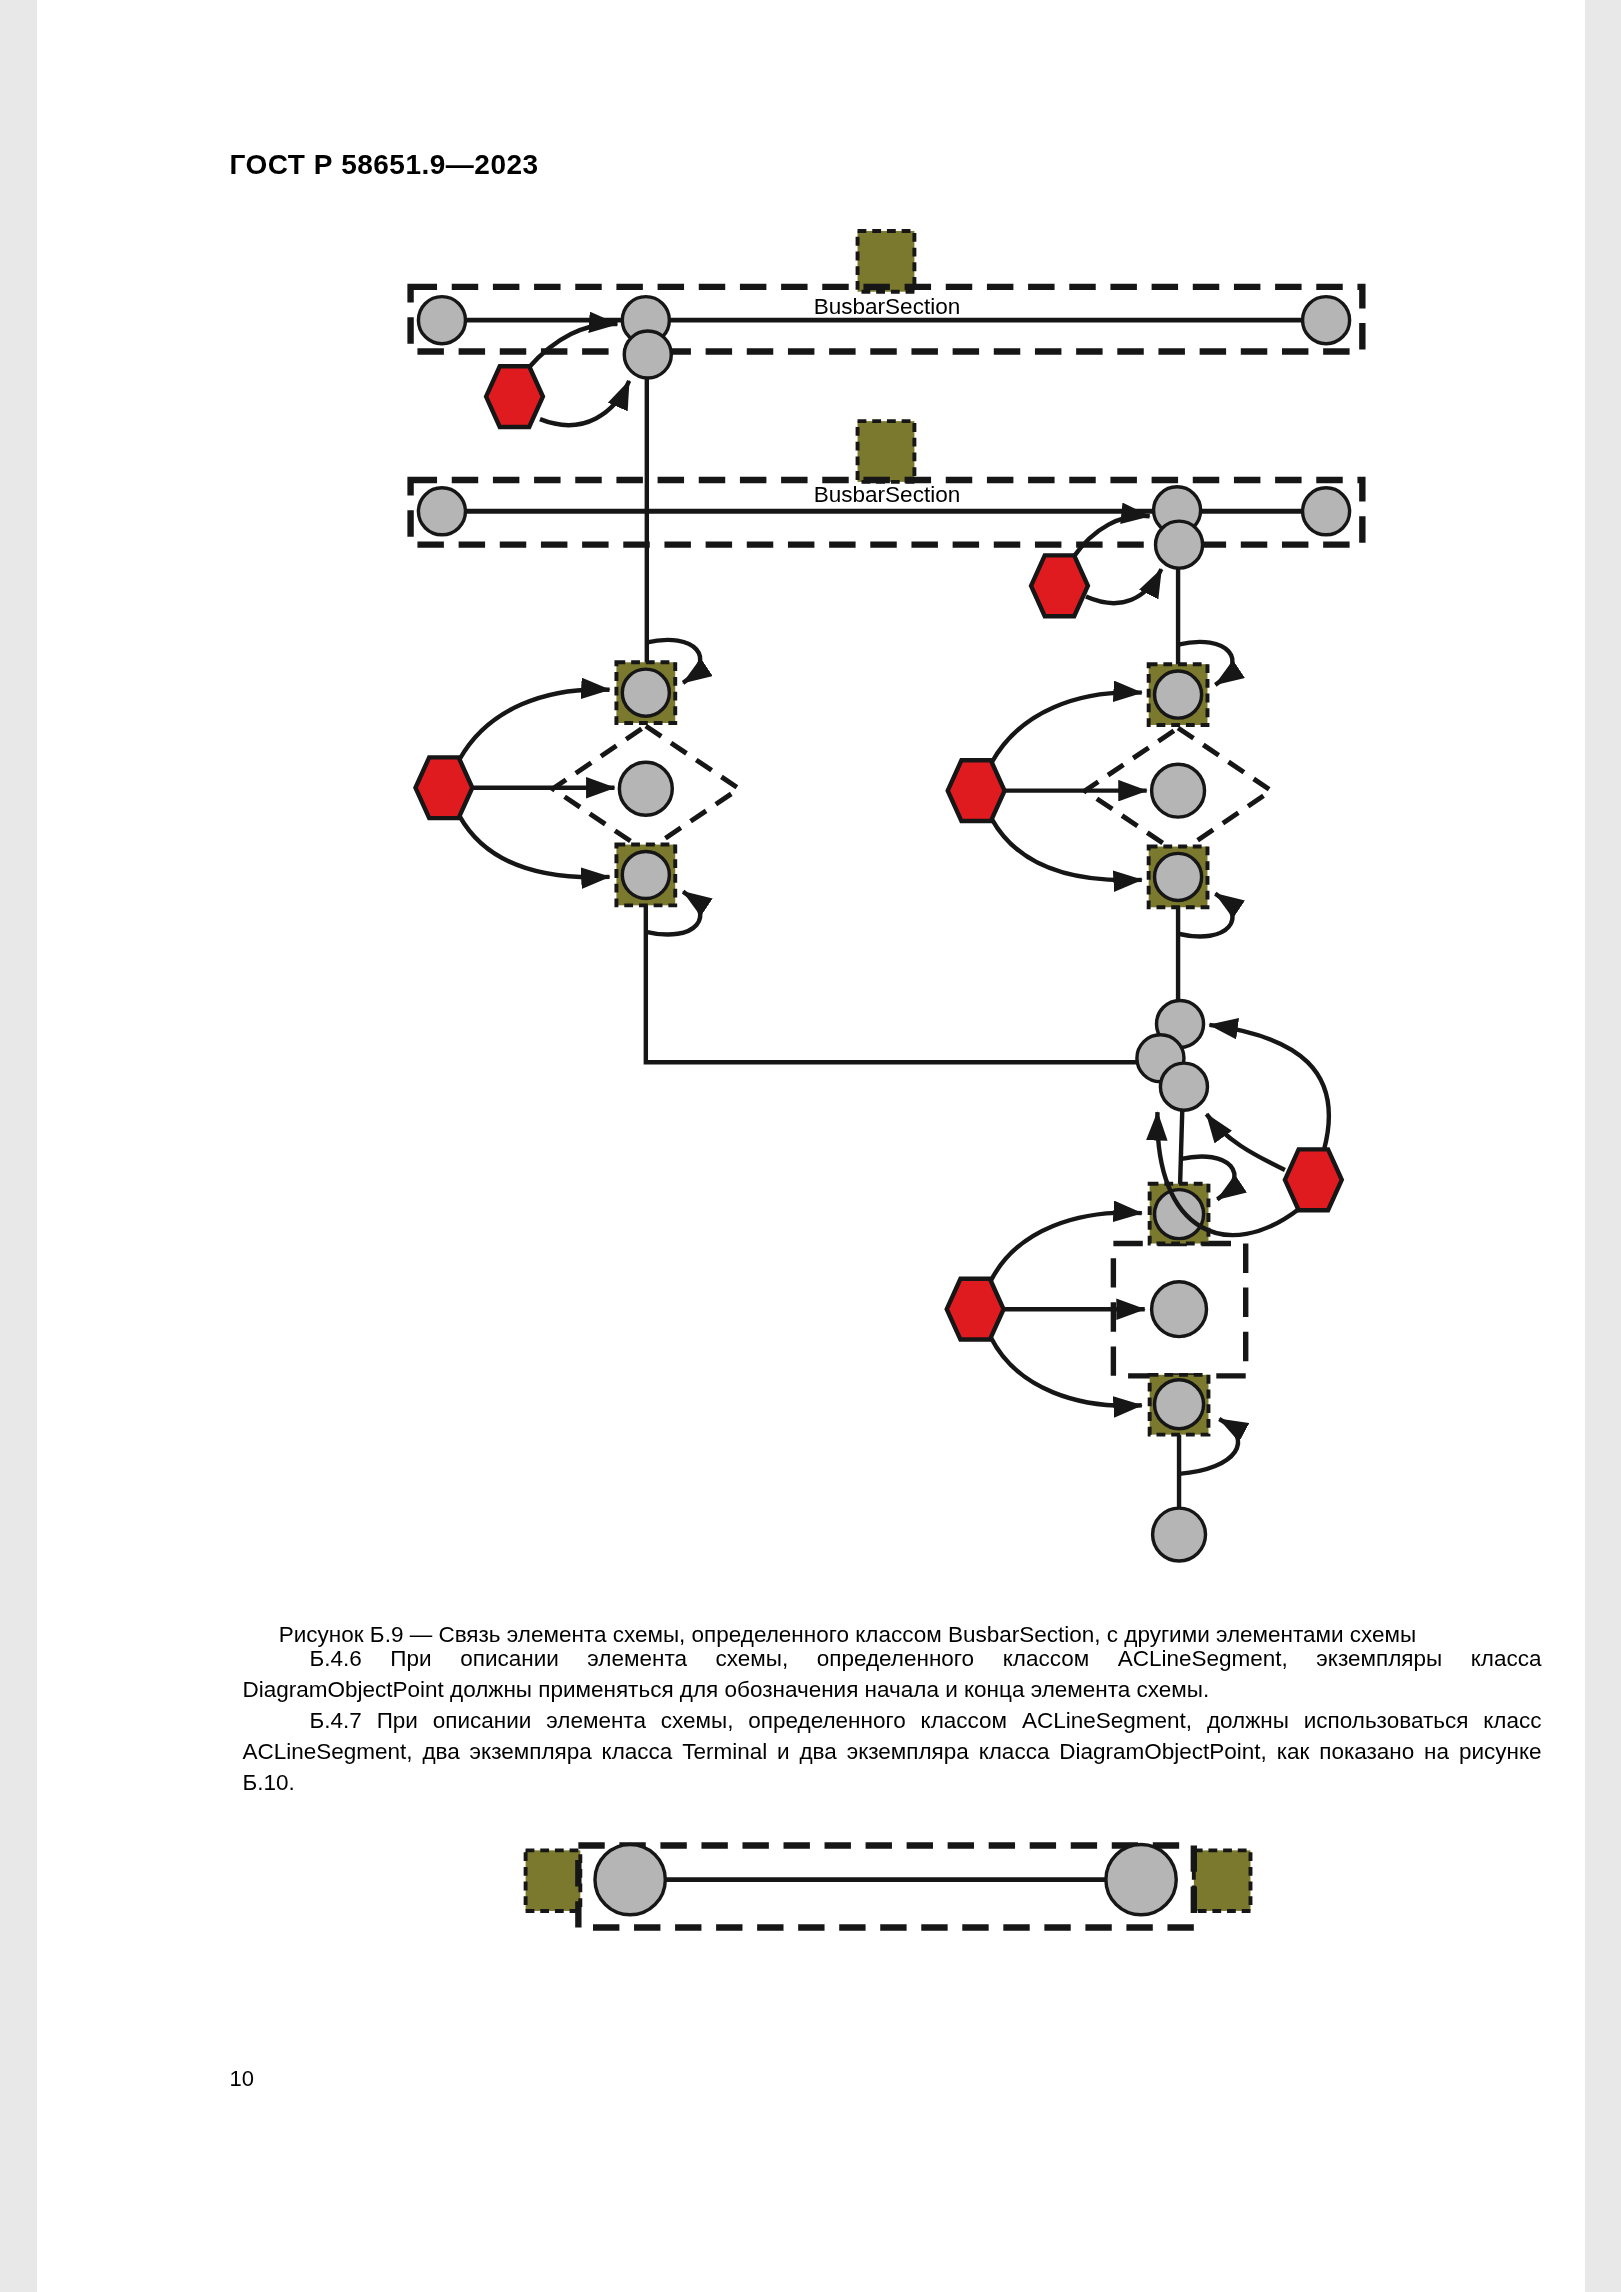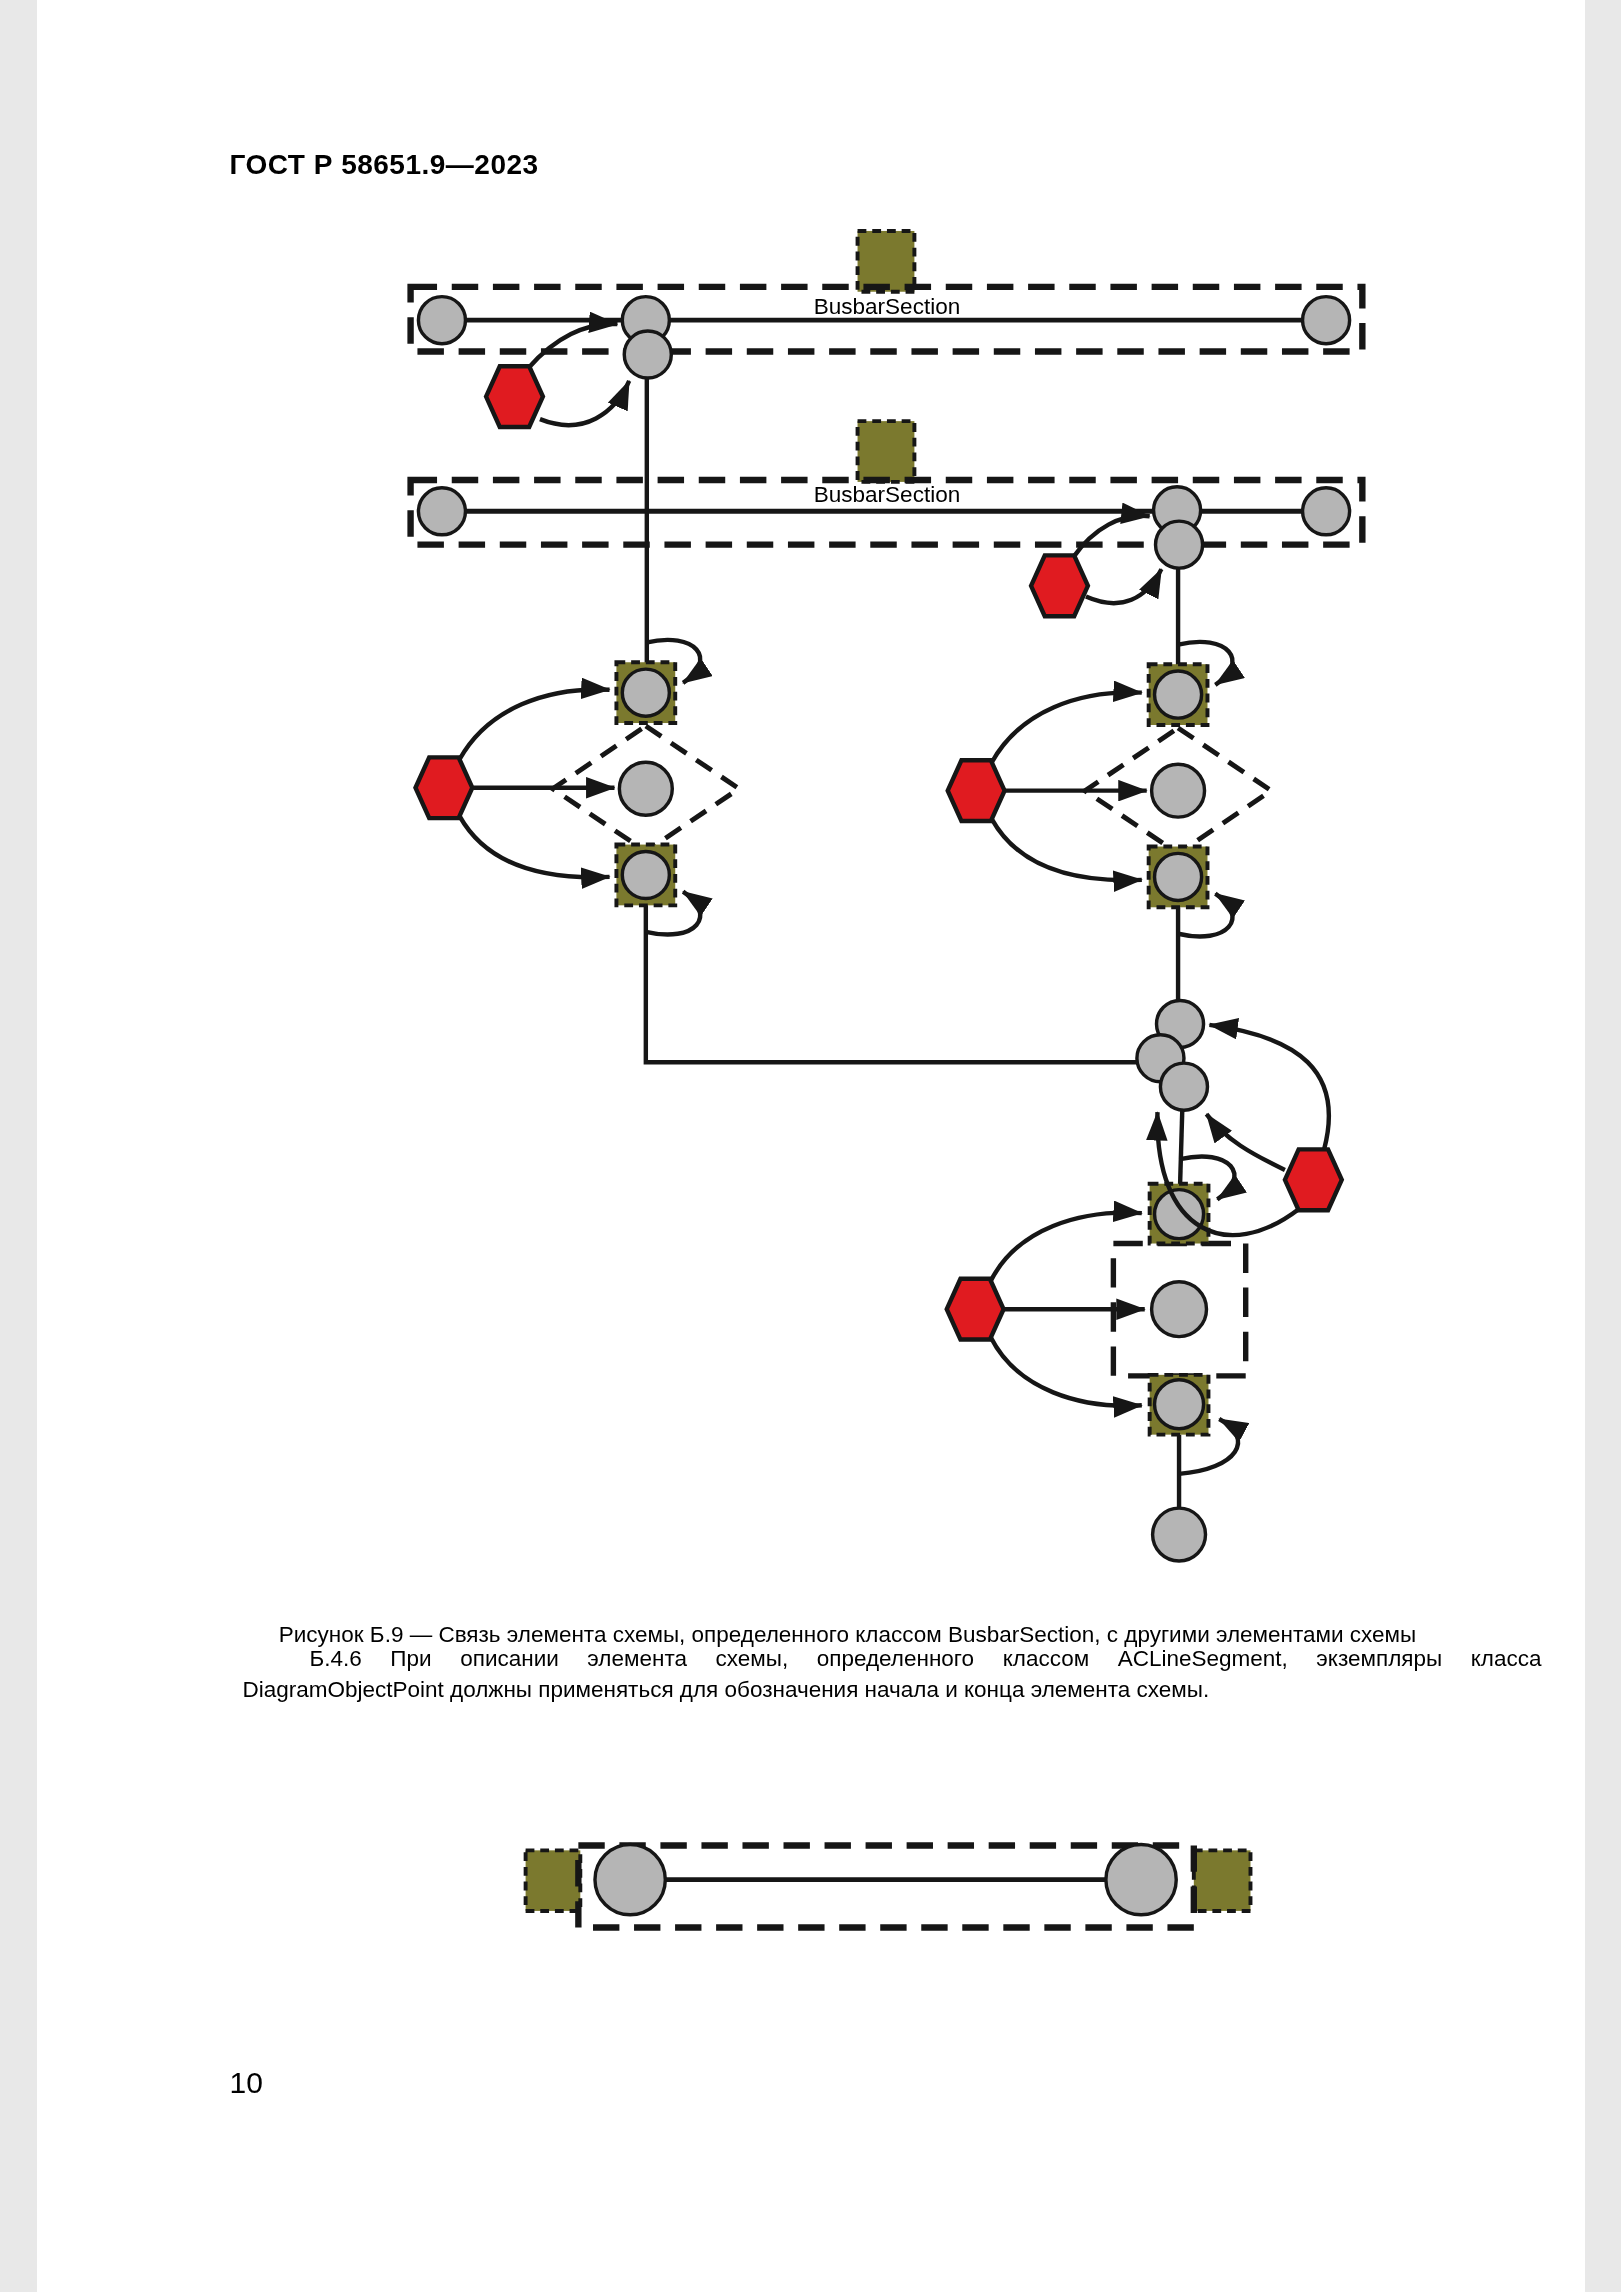--- a/index.html
+++ b/index.html
@@ -8,21 +8,21 @@
     margin:0 auto; overflow:hidden;
     font-family:"Liberation Sans","DejaVu Sans",sans-serif; color:#000;
   }
   .abs { position:absolute; }
   .doc-header { left:193px; top:149px; font-size:28px; font-weight:bold; letter-spacing:0.5px; }
   .fig-caption { font-size:22.5px; text-align:center; line-height:32px;margin-top:40px; }
   .cap-b9  { left:162px; top:1579px; width:1298px; }
   .cap-b10 { left:247px; top:2000px; width:1127px; line-height:34px; }
   .bodytext { left:195px; top:1643px; width:1299px;margin-left:11px; }
   .bodytext p { margin:0; font-size:22.5px; line-height:31px; text-align:justify; text-indent:67px; }
-  .page-number { left:193px; top:2066px; font-size:30px; }
+  .page-number { left:193px; top:2066px; font-size:22px; }
 
   svg { position:absolute; overflow:visible; }
   .wire    { fill:none; stroke:var(--ink); stroke-width:4.5; }
   .busline { fill:none; stroke:var(--ink); stroke-width:5; }
   .busrect { fill:none; stroke:var(--ink); stroke-width:6.5; stroke-dasharray:27 15; }
   .osq     { fill:var(--olive); stroke:var(--ink); stroke-width:4; stroke-dasharray:9 6; }
   .diam    { fill:#ffffff; stroke:var(--ink); stroke-width:5; stroke-dasharray:19 12; }
   .bigsq   { fill:#ffffff; stroke:var(--ink); stroke-width:5.5; stroke-dasharray:30 15; }
   .node    { fill:var(--node-gray); stroke:var(--ink); stroke-width:3.5; }
   .hex     { fill:var(--hex-red); stroke:var(--ink); stroke-width:4.5; }
@@ -133,20 +133,21 @@
     <path class="arrow" marker-end="url(#ah)" d="M987 1335 L1130 1335"></path>
     <path class="arrow" marker-end="url(#ah)" d="M973 1364 C1000 1417 1064 1437 1127 1433"></path>
     <path class="arrow" marker-end="url(#ah)" d="M1166 1182 C1217 1170 1240 1199 1204 1223"></path>
     <path class="arrow" marker-end="url(#ah)" d="M1165 1503 C1225 1498 1243 1467 1206 1447"></path>
   </svg>
 
   <div class="abs fig-caption cap-b9">Рисунок Б.9 — Связь элемента схемы, определенного классом BusbarSection, с другими элементами схемы</div>
 
   <div class="abs bodytext">
     <p>Б.4.6 При описании элемента схемы, определенного классом ACLineSegment, экземпляры класса DiagramObjectPoint должны применяться для обозначения начала и конца элемента схемы.</p>
+    <p>Б.4.7 При описании элемента схемы, определенного классом ACLineSegment, должны использоваться класс ACLineSegment, два экземпляра класса Terminal и два экземпляра класса DiagramObjectPoint, как показано на рисунке Б.10.</p>
   </div>
 
   <svg class="abs" style="left:451px; top:1823px;" width="804" height="127" viewBox="460 1860 820 130">
     <rect class="osq" x="497" y="1888" width="56" height="62"></rect>
     <rect class="osq" x="1181" y="1888" width="58" height="62"></rect>
     <rect class="busrect" x="551" y="1883" width="630" height="84"></rect>
     <line class="busline" x1="640" y1="1918" x2="1092" y2="1918"></line>
     <circle class="node" cx="604" cy="1918" r="36"></circle>
     <circle class="node" cx="1127" cy="1918" r="36"></circle>
   </svg>

